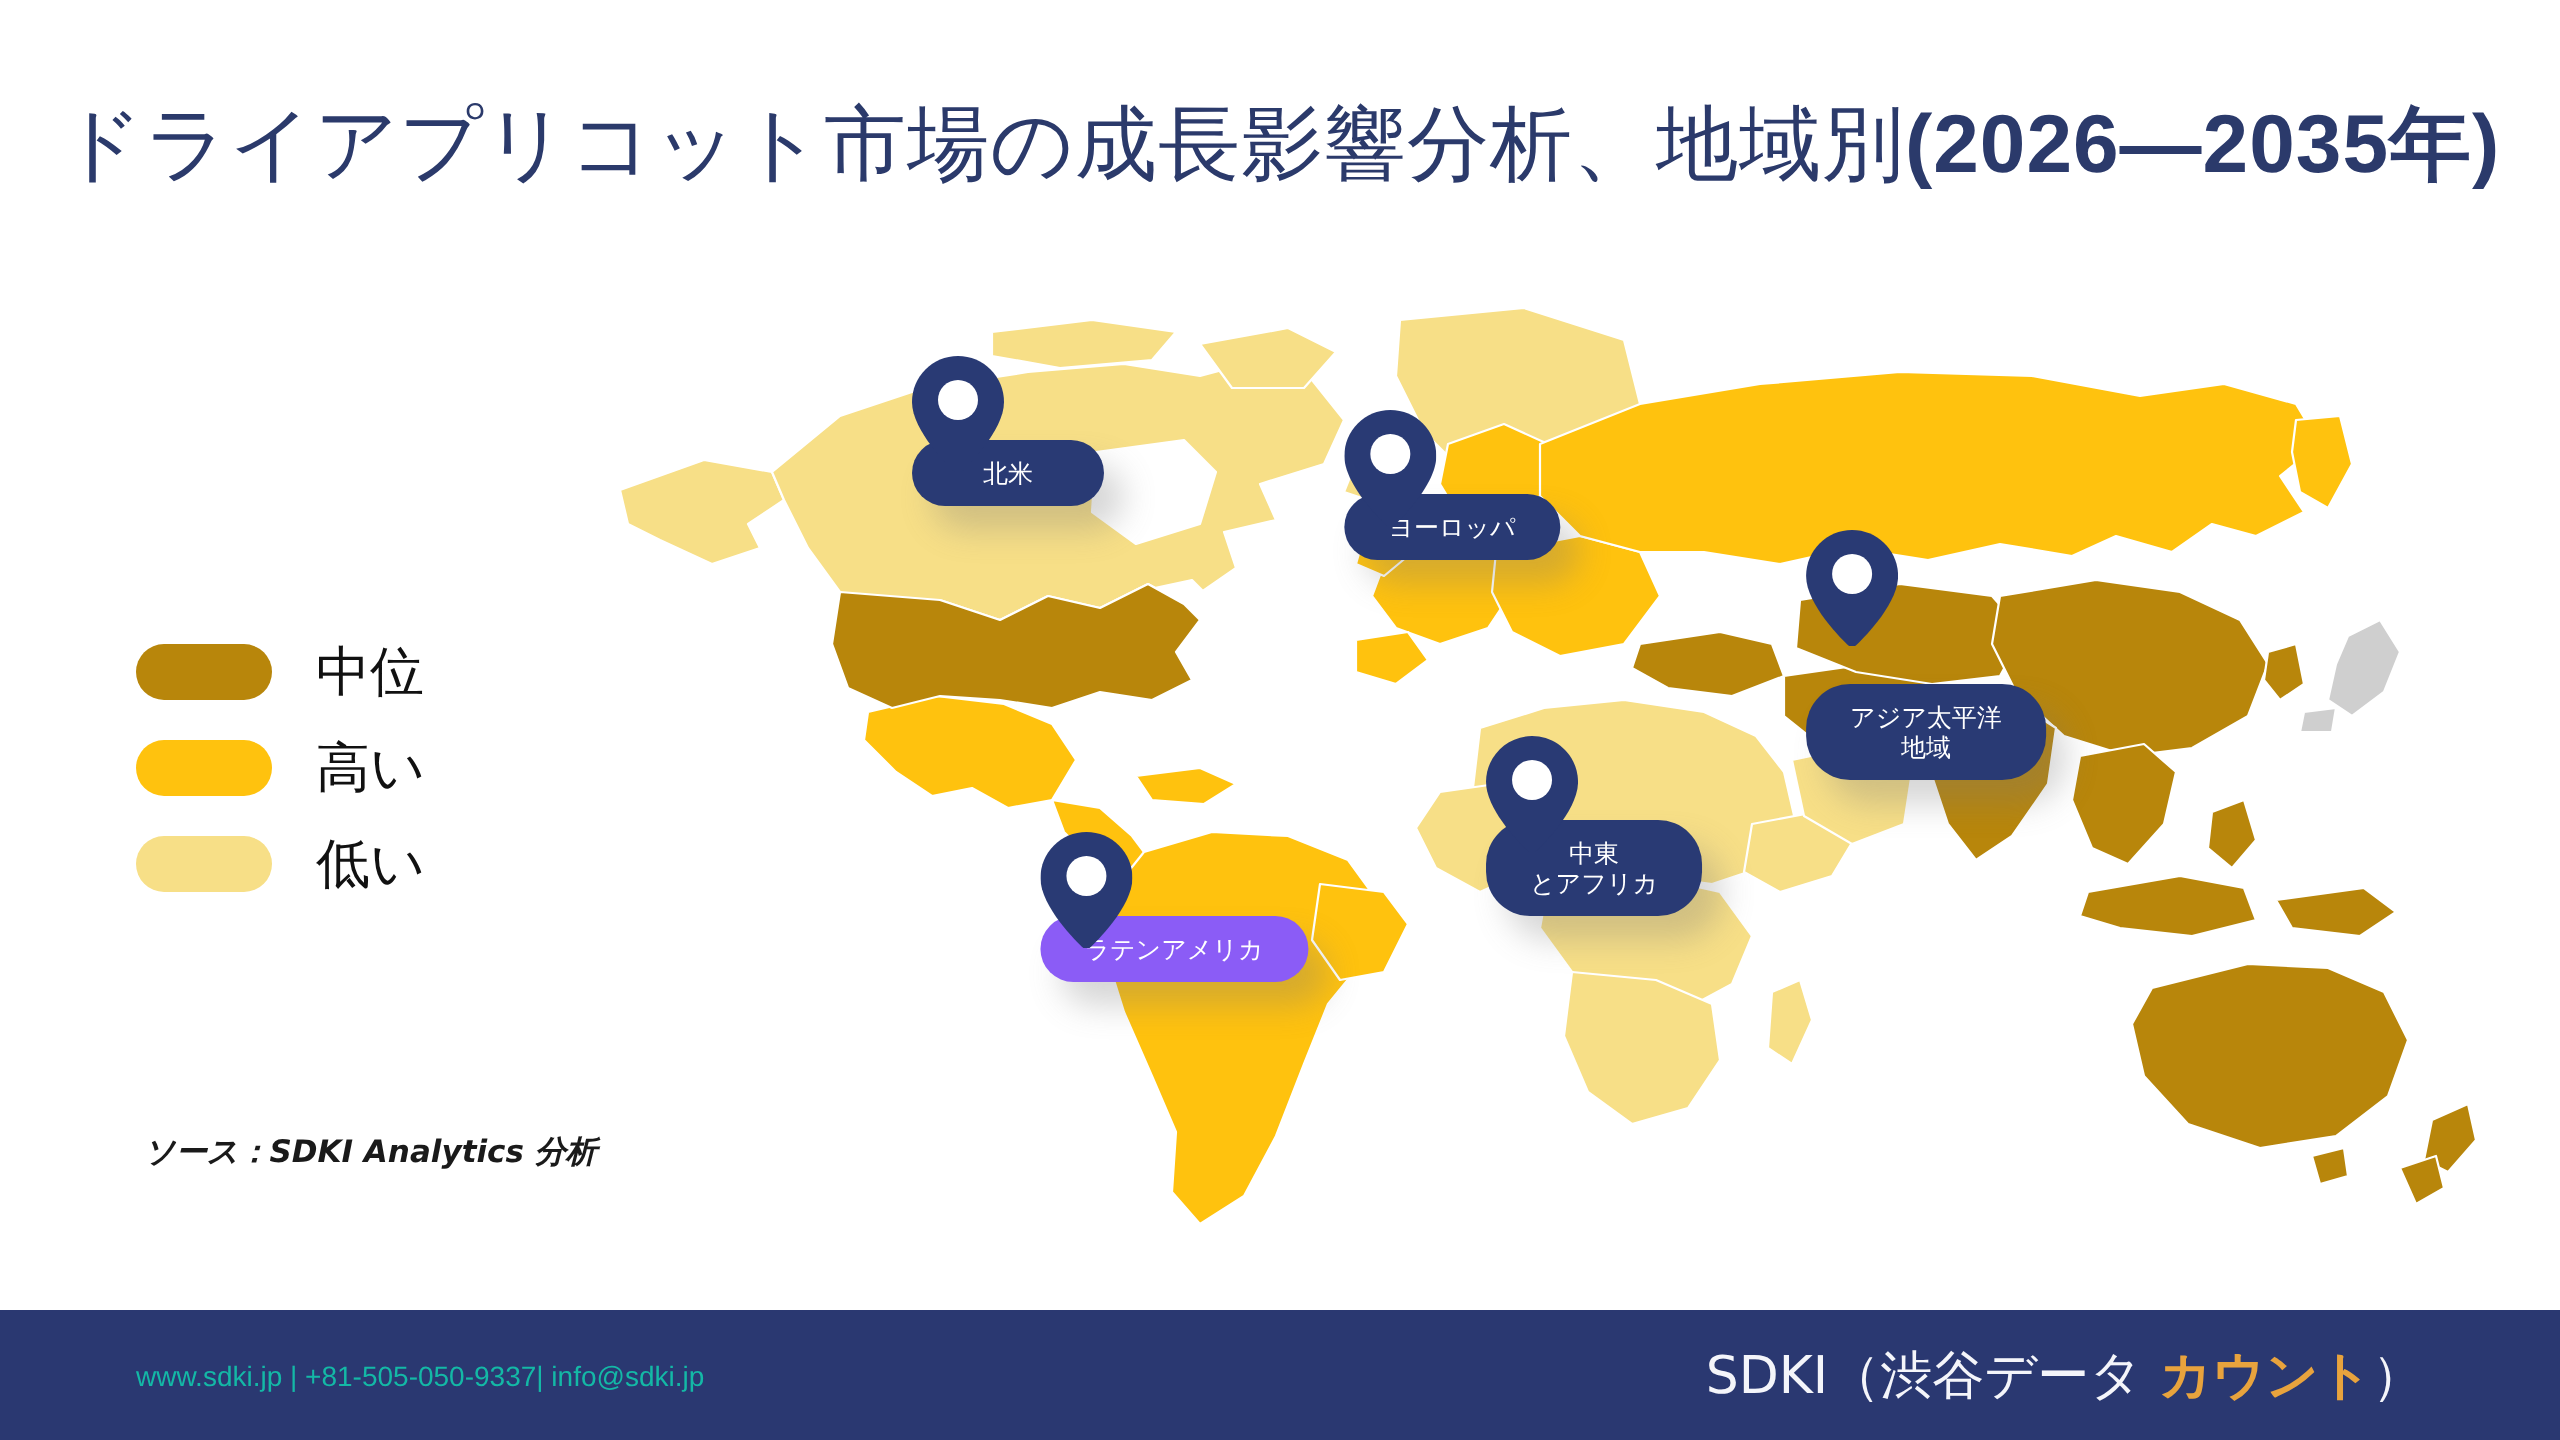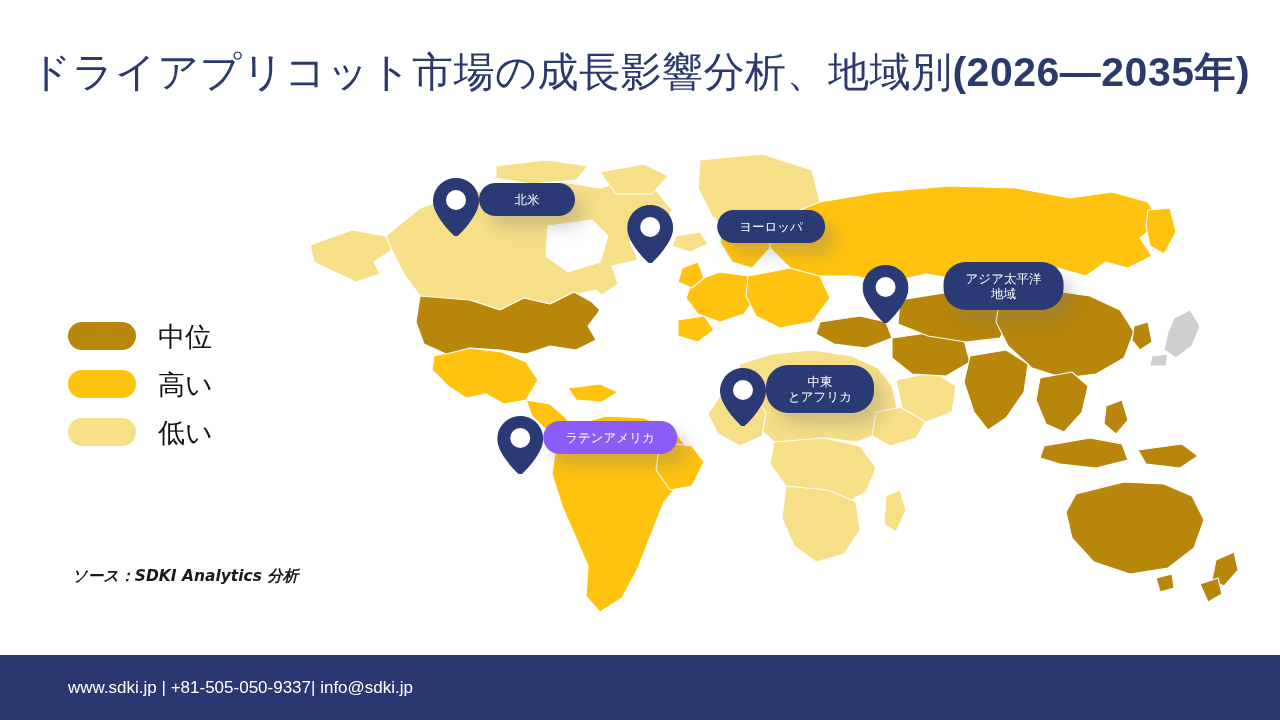--- a/index.html
+++ b/index.html
@@ -72,22 +72,21 @@
     left: 300px; top: 150px;
     width: 940px; height: 470px;
   }
   #map-svg { display: block; width: 940px; height: 470px; }
 
   
   .marker {
     position: absolute;
     transform: translateX(-50%);
     display: flex;
-    flex-direction: row;
-    align-items: center;
+    flex-direction: column;
   }
   .pin {
     position: relative;
     width: 46px; height: 58px;
     z-index: 3;
   }
   .pin svg { display: block; }
   .pill {
     position: relative;
     margin-top: -16px;
@@ -109,22 +108,22 @@
   #footer {
     position: absolute;
     left: 0; top: 655px;
     width: 1280px; height: 65px;
     background: #2a3871;
   }
   #footer-contact {
     position: absolute;
     left: 68px; top: 50%;
     transform: translateY(-50%);
-    color: #ffffff;
-    font-size: 17px;
+    color: #14b8a6;
+    font-size: 14px;
     white-space: nowrap;
   }
   #footer-logo {
     position: absolute;
     right: 68px; top: 50%;
     transform: translateY(-50%);
     font-size: 26px;
     color: #f4f5fa;
     white-space: nowrap;
     font-family: "DejaVu Sans", "Liberation Sans", sans-serif;
@@ -234,21 +233,21 @@
     <div class="marker" style="left:204px; top:28px;">
       <div class="pin">
         <svg width="46" height="58" viewBox="0 0 46 58">
           <path d="M23 0C10.3 0 0 10.3 0 23c0 14.5 18.8 32.6 21.2 34.8a2.7 2.7 0 0 0 3.6 0C27.2 55.6 46 37.5 46 23 46 10.3 35.7 0 23 0z" fill="#293a74"></path>
           <circle cx="23" cy="22" r="10" fill="#ffffff"></circle>
         </svg>
       </div>
       <div class="pill" style="background: rgb(41, 58, 116); color: rgb(255, 255, 255);">北米</div>
     </div>
 
-    <div class="marker" style="left:426px; top:55px;gap:44px;">
+    <div class="marker" style="left:426px; top:55px;">
       <div class="pin">
         <svg width="46" height="58" viewBox="0 0 46 58">
           <path d="M23 0C10.3 0 0 10.3 0 23c0 14.5 18.8 32.6 21.2 34.8a2.7 2.7 0 0 0 3.6 0C27.2 55.6 46 37.5 46 23 46 10.3 35.7 0 23 0z" fill="#293a74"></path>
           <circle cx="23" cy="22" r="10" fill="#ffffff"></circle>
         </svg>
       </div>
       <div class="pill" style="background: rgb(41, 58, 116); color: rgb(255, 255, 255);">ヨーロッパ</div>
     </div>
 
     <div class="marker" style="left:663px; top:115px;gap:35px;">
@@ -296,15 +295,18 @@
       <span class="legend-label">高い</span>
     </div>
     <div class="legend-row">
       <span class="legend-swatch" style="background:#f7df87"></span>
       <span class="legend-label">低い</span>
     </div>
   </div>
 
   <div id="footer" style="background: rgb(42, 56, 113);">
     <div id="footer-contact">www.sdki.jp  |  +81-505-050-9337|  info@sdki.jp</div>
+    <div id="footer-logo">
+      <span>SDKI（渋谷データ </span><span class="gold">カウント</span><span>）</span>
+    </div>
   </div>
 
 </div>
 
 </body></html>

